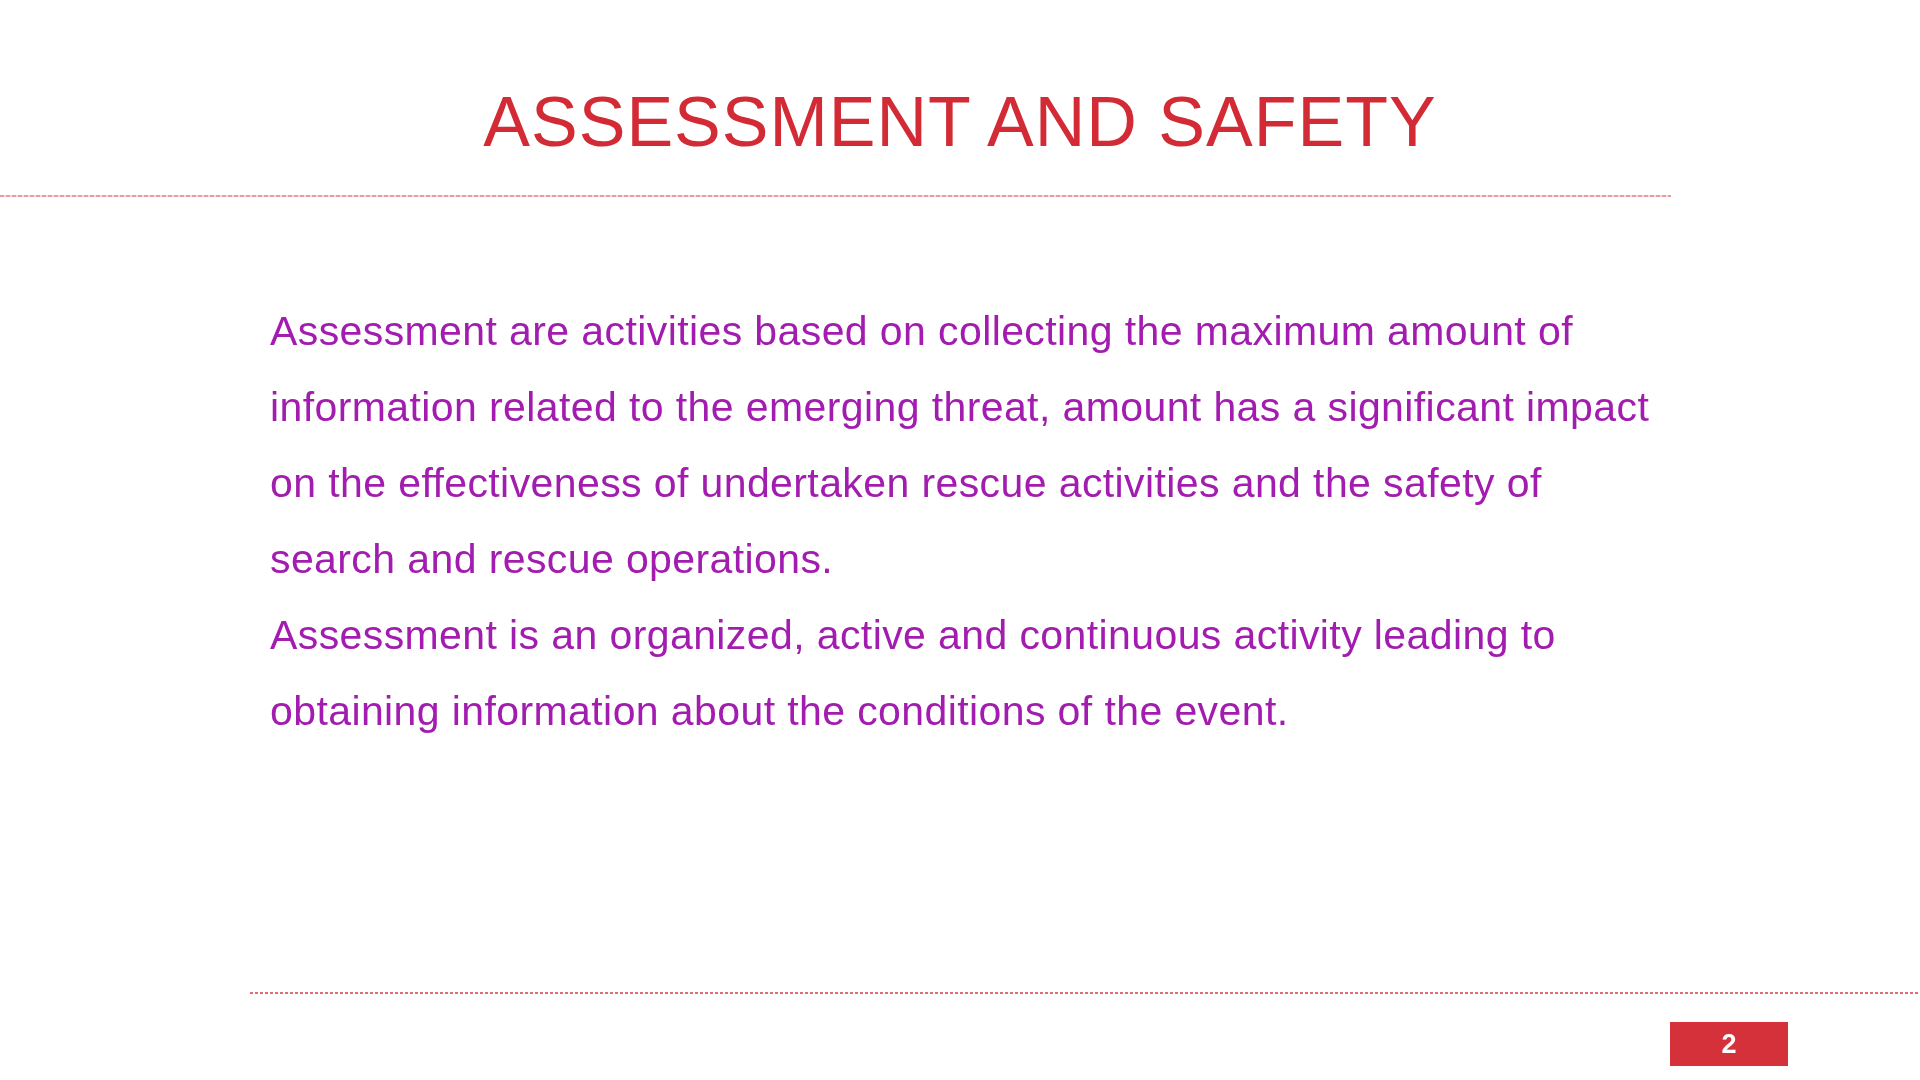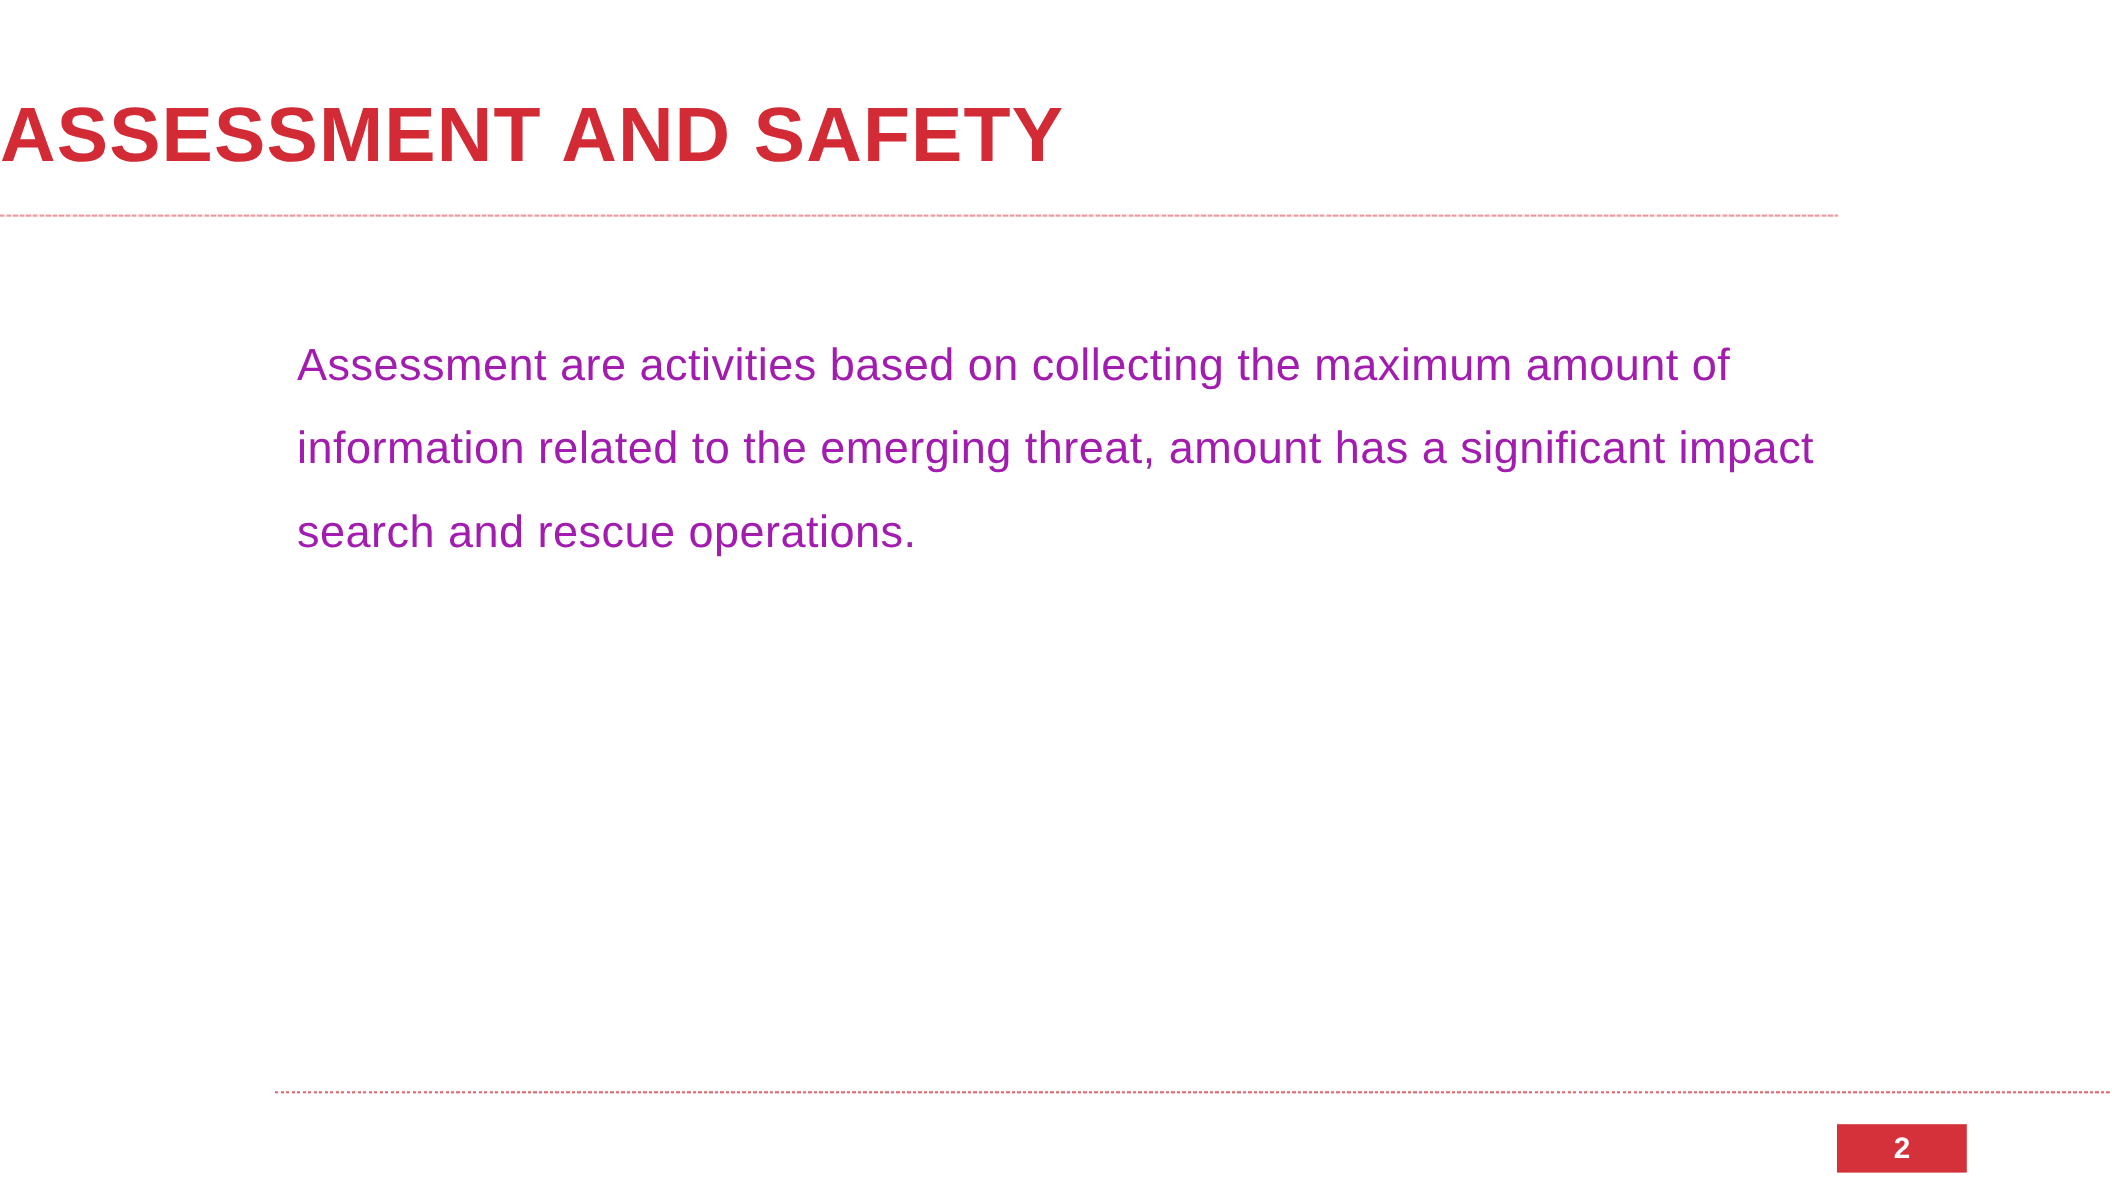--- a/index.html
+++ b/index.html
@@ -13,23 +13,24 @@
     height: 1080px;
     background: #ffffff;
     overflow: hidden;
     font-family: "Liberation Sans", sans-serif;
   }
   .slide-title {
     position: absolute;
     top: 86px;
     left: 0;
     width: 100%;
+    text-align: center;
     font-size: 70px;
     line-height: 72px;
-    font-weight: bold;
+    font-weight: normal;
     letter-spacing: 1px;
     color: #d32b35;
     white-space: nowrap;
   }
   .top-divider {
     position: absolute;
     top: 195px;
     left: 0;
     width: 1671px;
     height: 2px;
@@ -77,21 +78,26 @@
 <div class="slide">
 
   <div class="slide-title">ASSESSMENT AND SAFETY</div>
 
   <div class="top-divider"></div>
 
   <div class="body-text">
     <div>
       <div class="body-line">Assessment are activities based on collecting the maximum amount of</div>
       <div class="body-line">information related to the emerging threat, amount has a significant impact</div>
+      <div class="body-line">on the effectiveness of undertaken rescue activities and the safety of</div>
       <div class="body-line">search and rescue operations.</div>
+    </div>
+    <div>
+      <div class="body-line">Assessment is an organized, active and continuous activity leading to</div>
+      <div class="body-line">obtaining information about the conditions of the event.</div>
     </div>
   </div>
 
   <div class="bottom-divider"></div>
 
   <div class="page-badge">
     <span>2</span>
   </div>
 
 </div>

